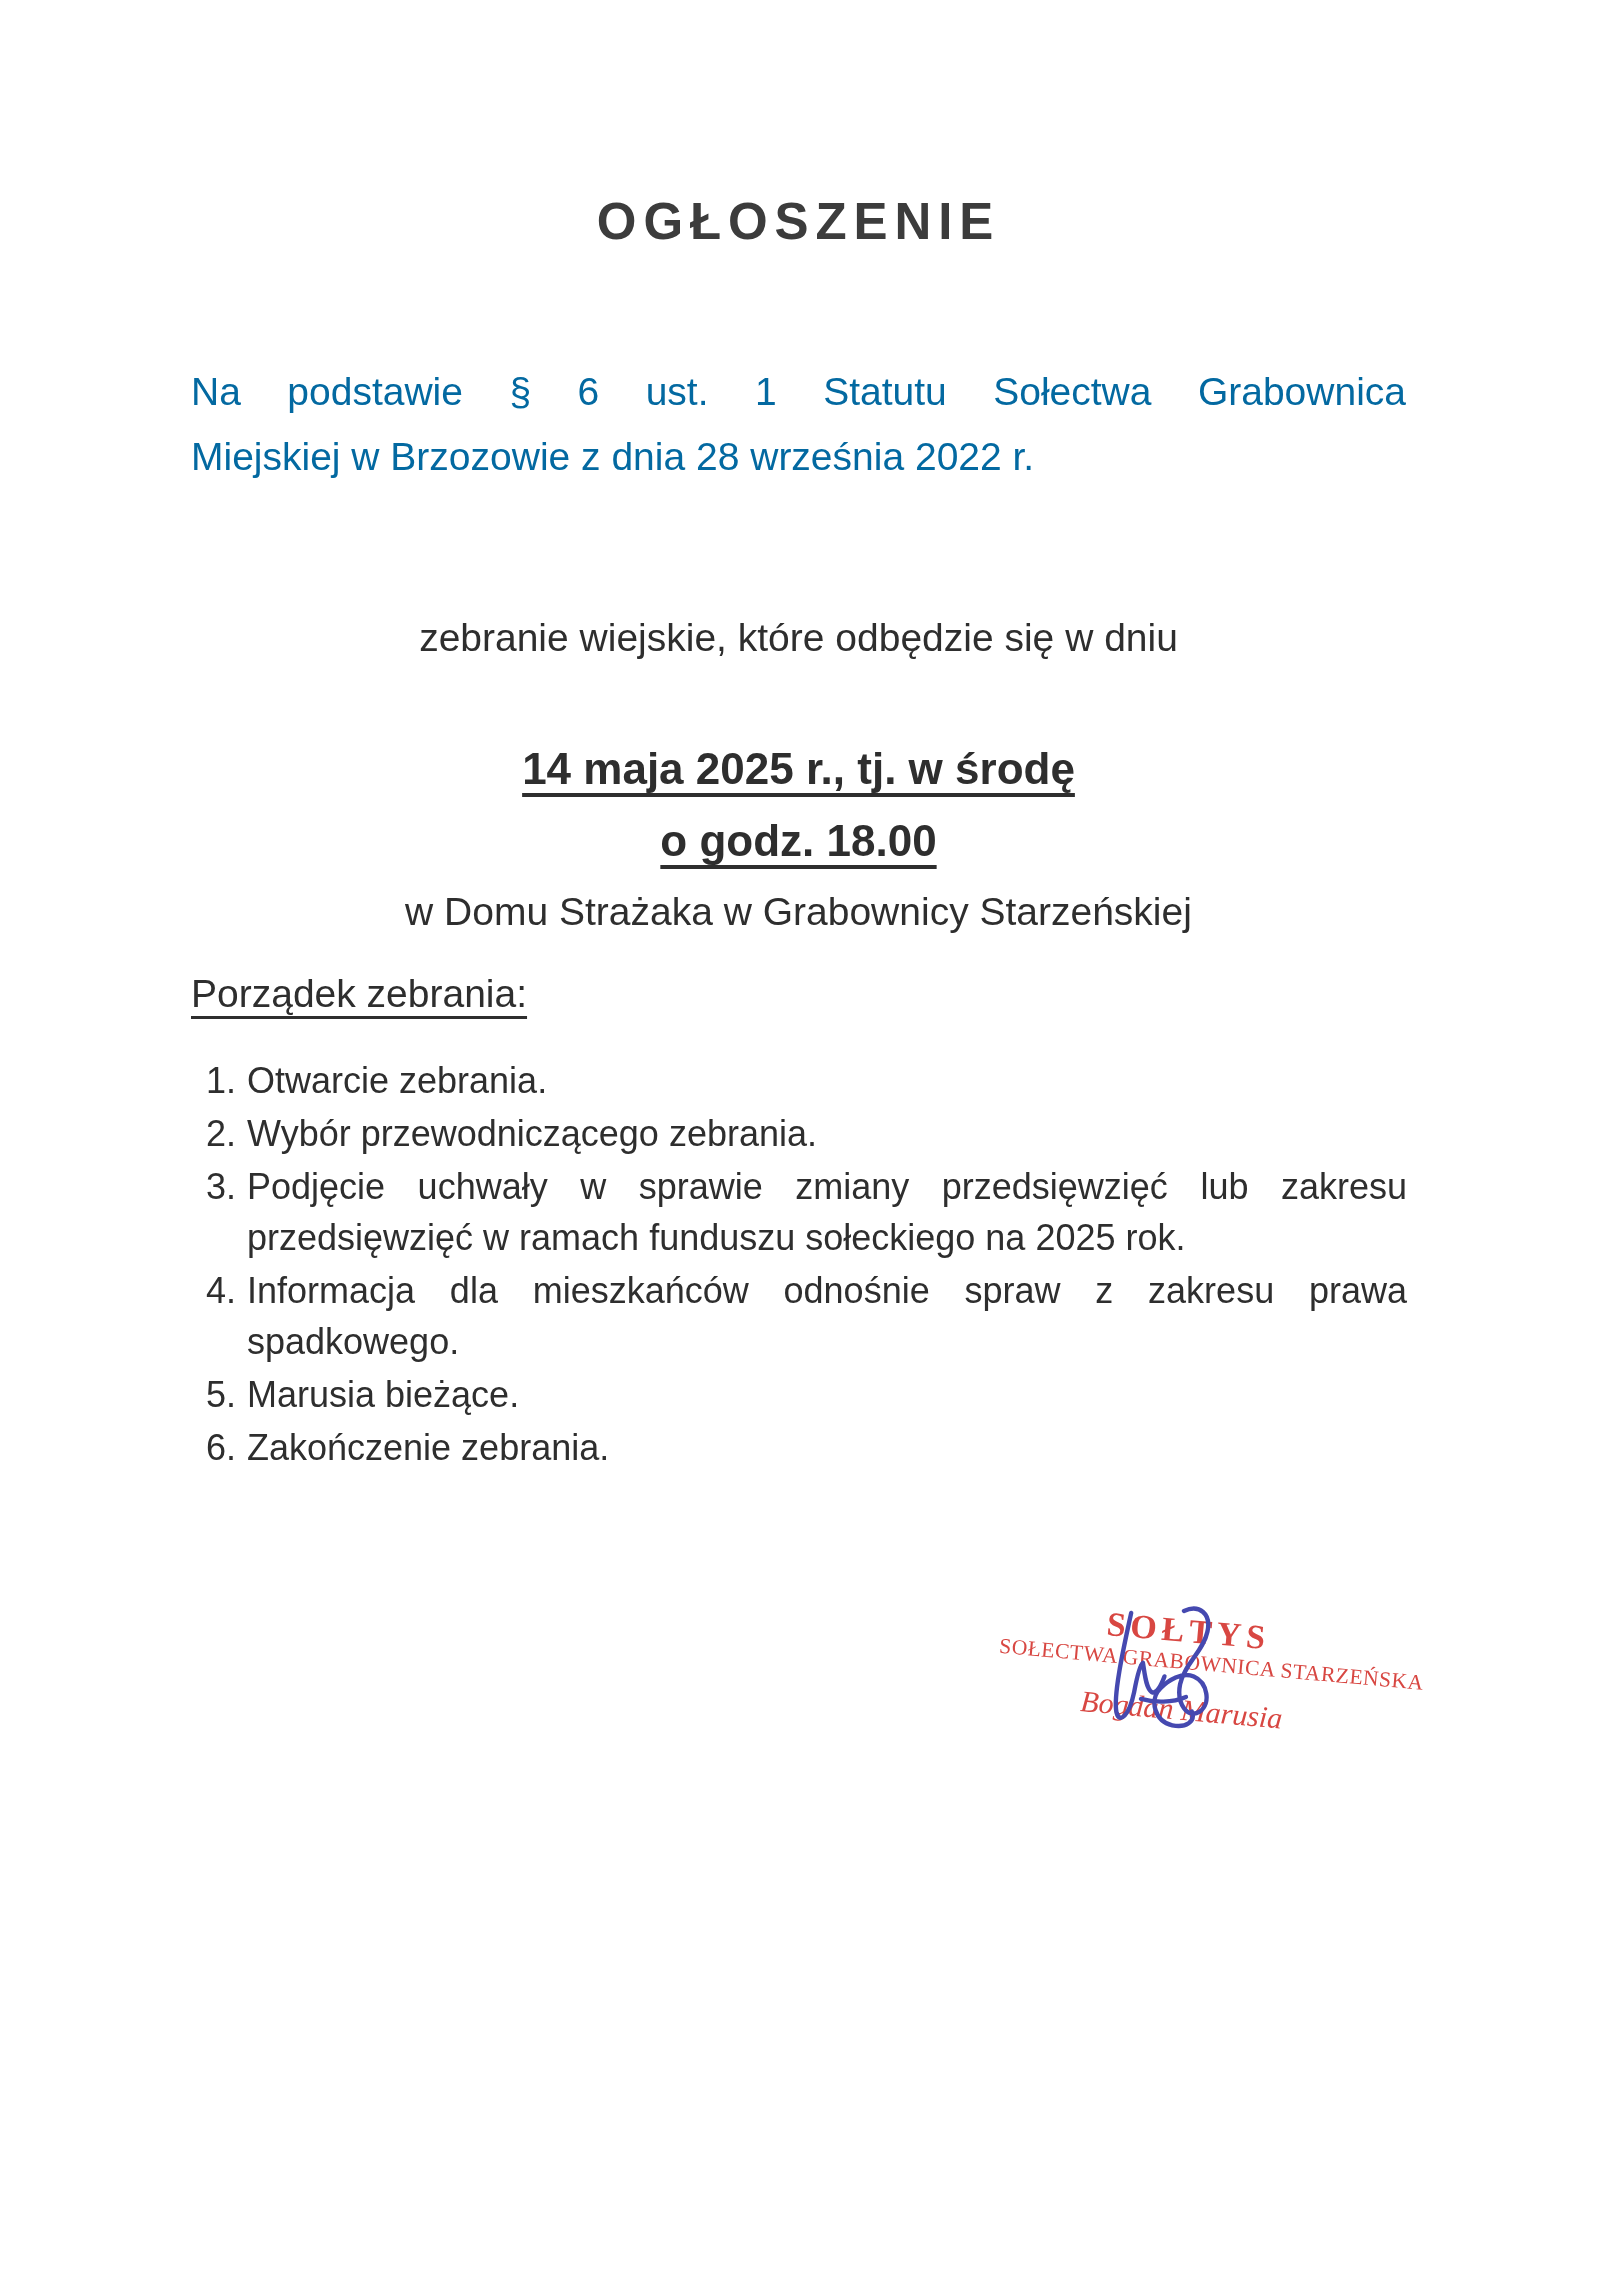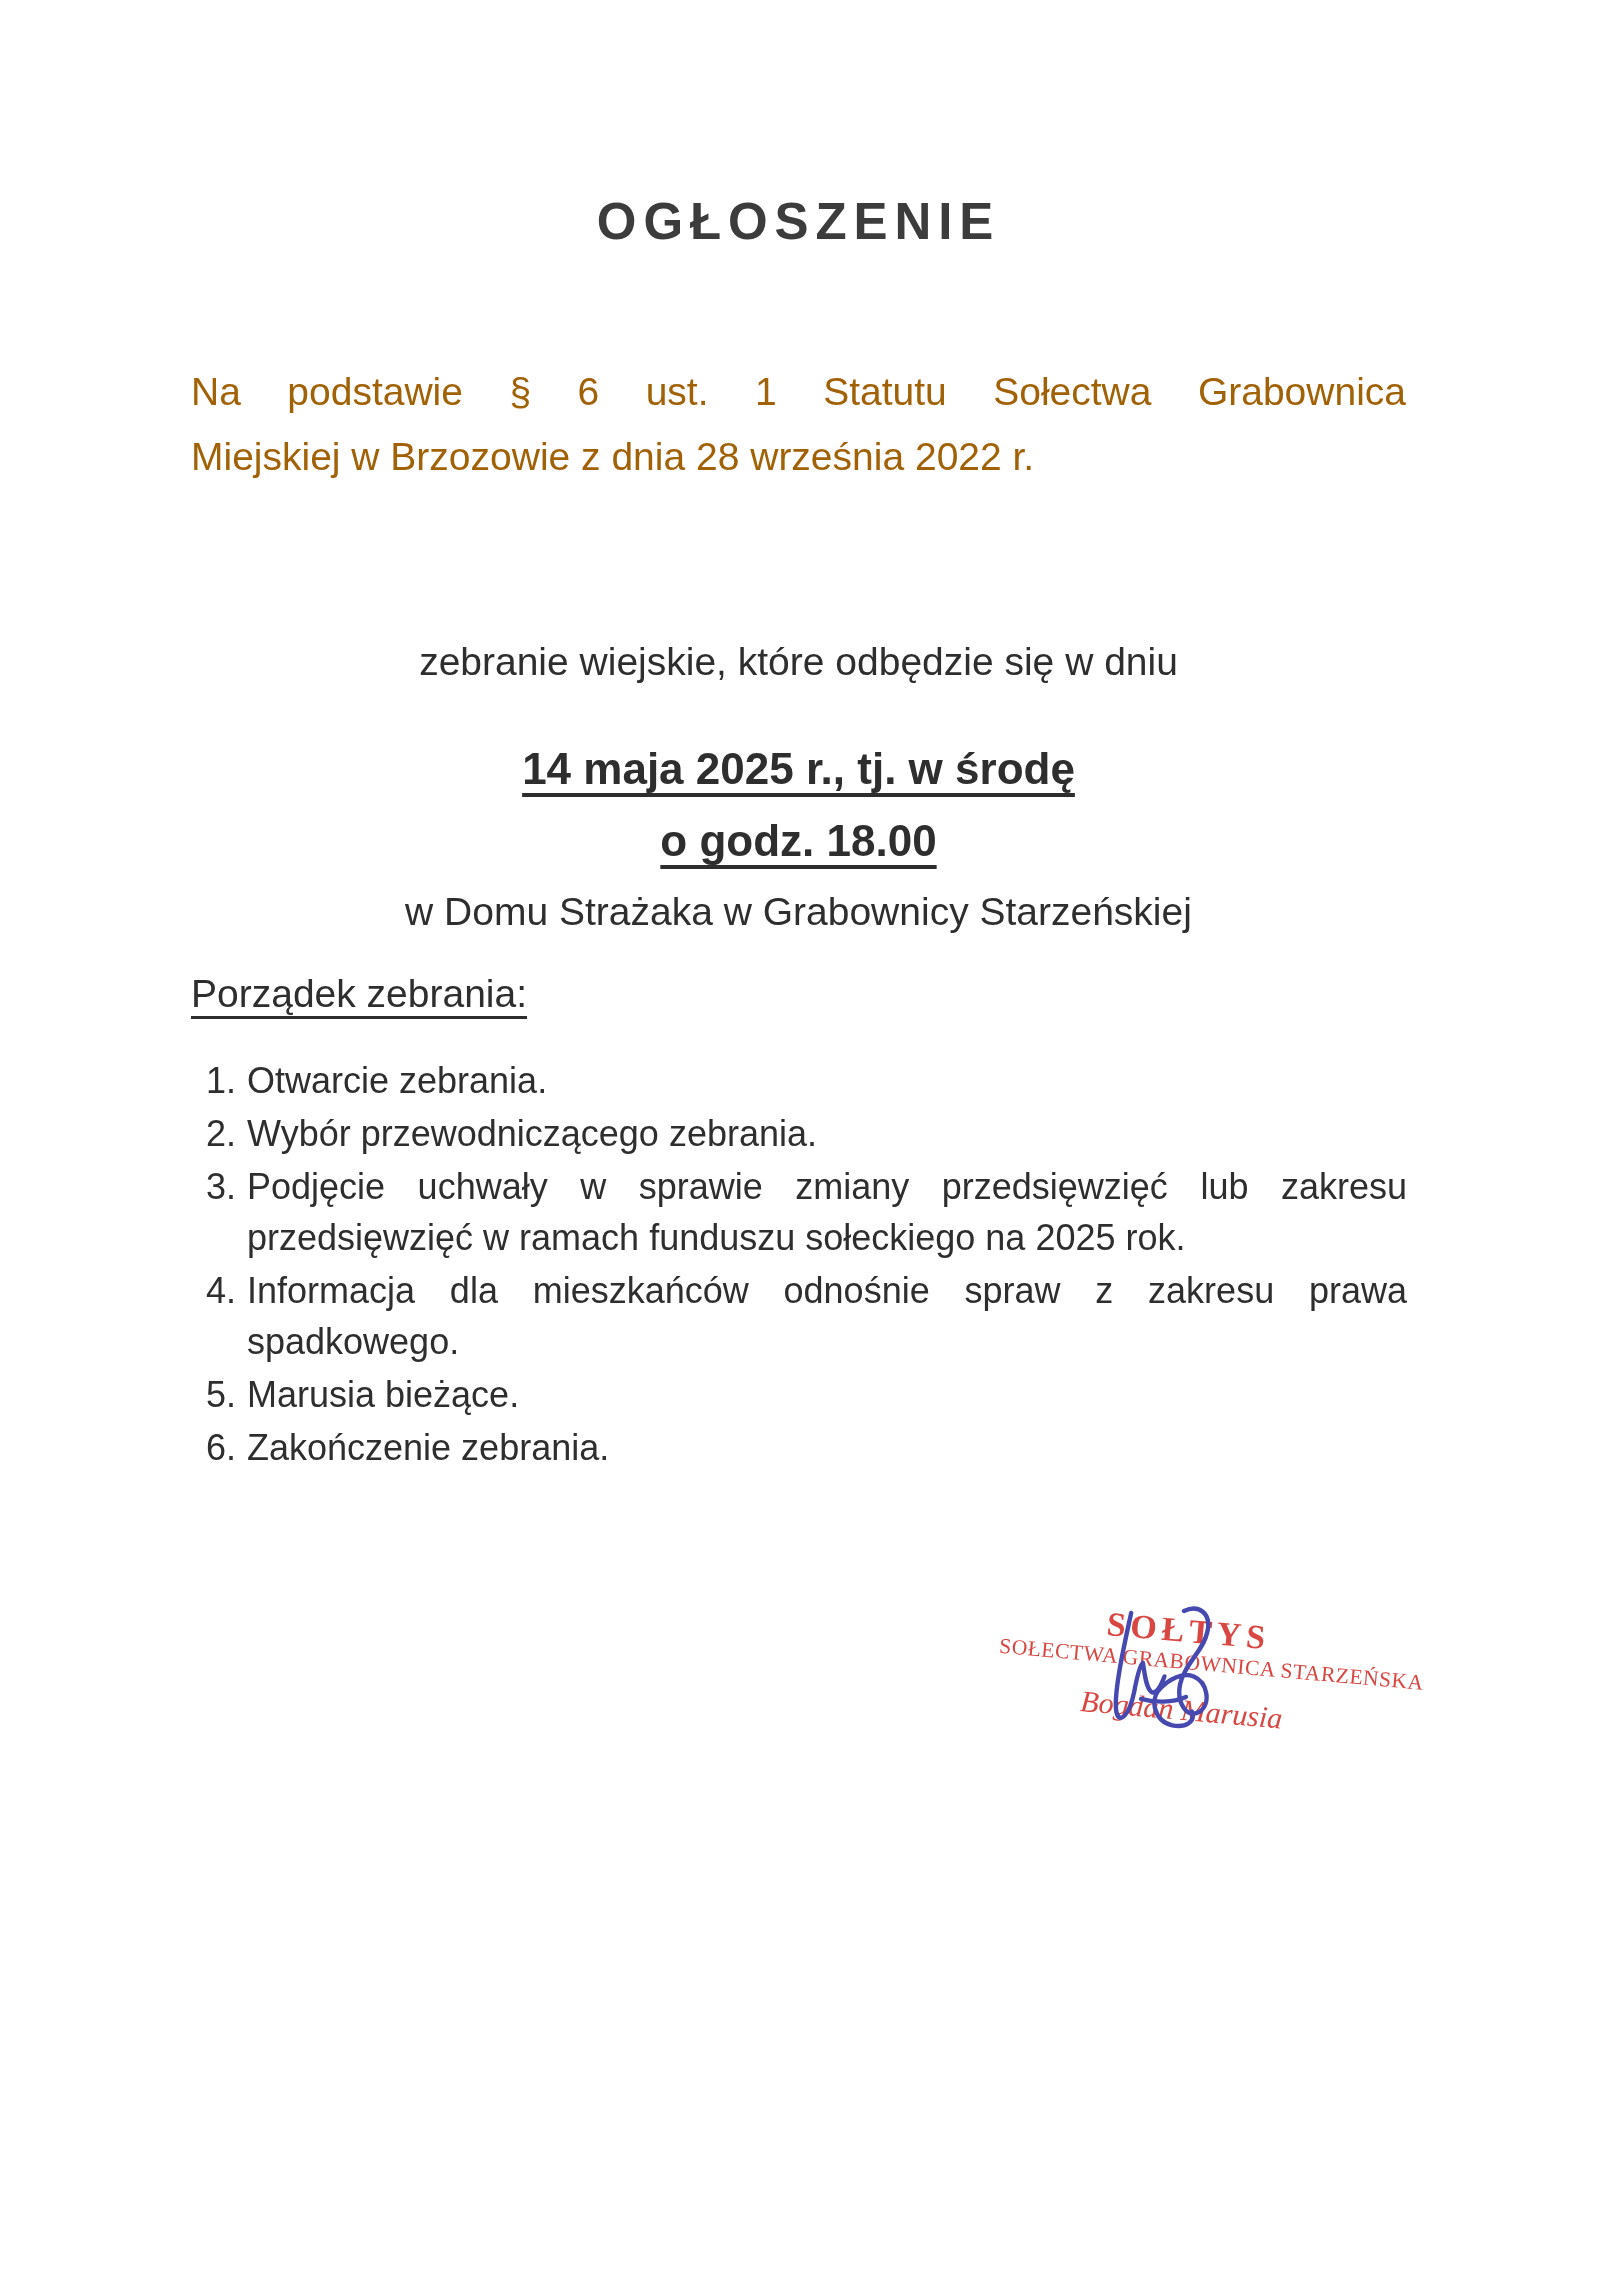--- a/index.html
+++ b/index.html
@@ -19,34 +19,34 @@
     text-align:center;
     font-size:51px;
     font-weight:700;
     letter-spacing:6.9px;
     color:#3c3c3c;
   }
   .intro{
     top:359px;
     font-size:39px;
     line-height:65px;
-    color:#a16207;
+    color:#0369a1;
   }
   .jline{
     text-align:justify;
     text-align-last:justify;
   }
   .convene{
     top:567px;
     text-align:center;
     font-size:39px;
     font-weight:700;
   }
   .meeting-line{
-    top:640px;
+    top:616px;
     text-align:center;
     font-size:39px;
   }
   .date-block{
     top:733px;
     text-align:center;
     font-size:44px;
     font-weight:700;
     line-height:72px;
   }

